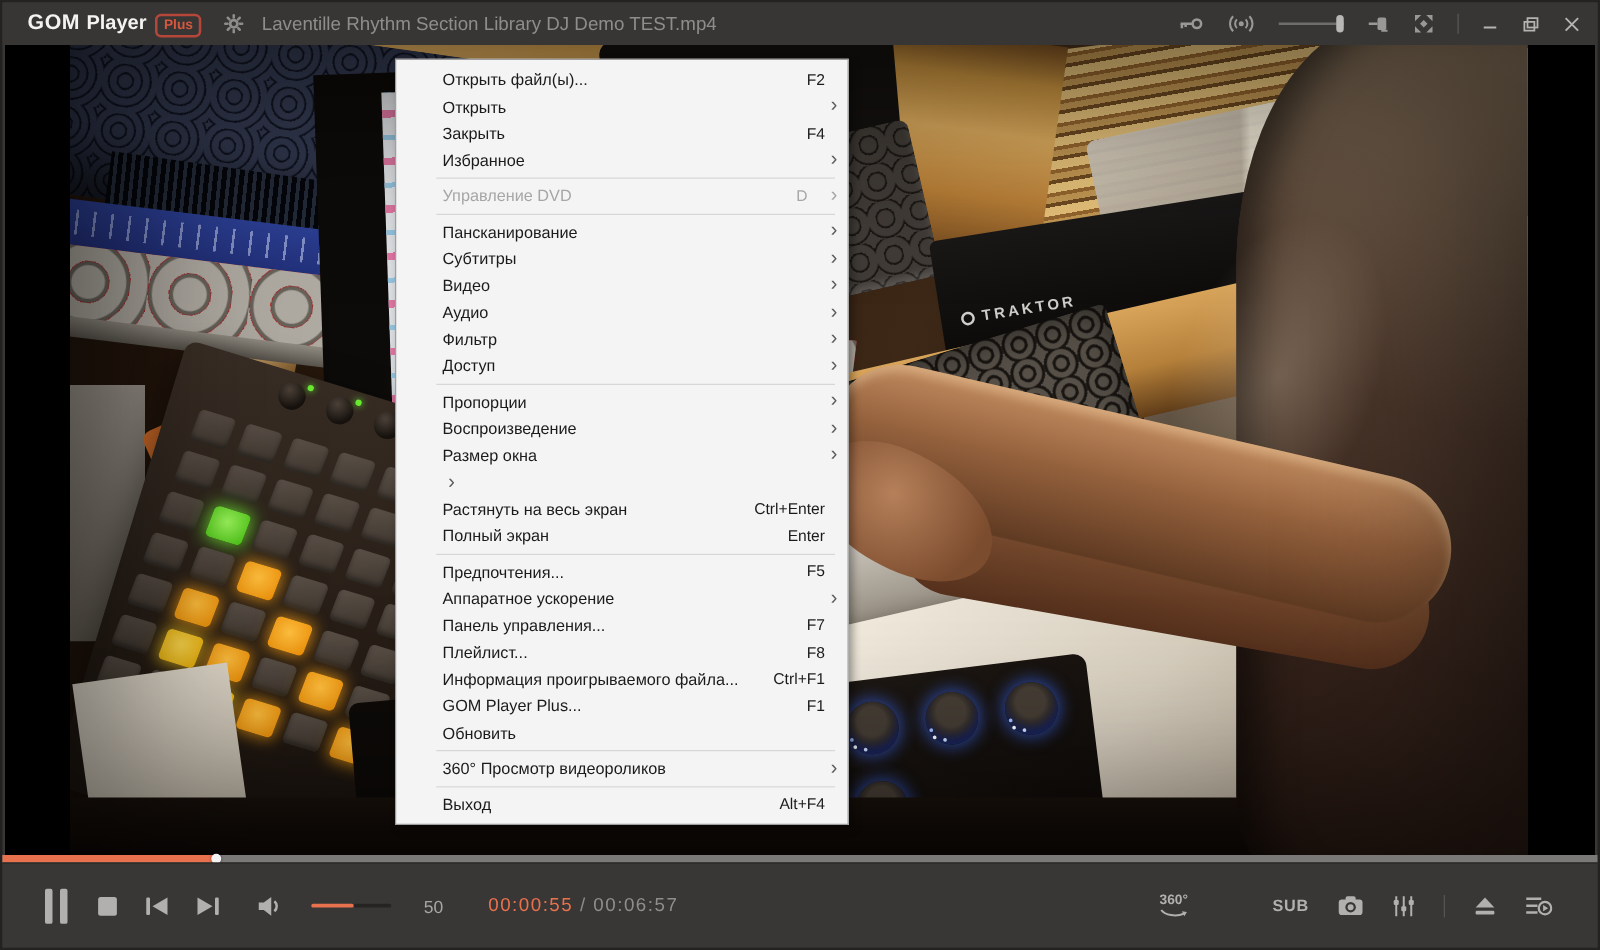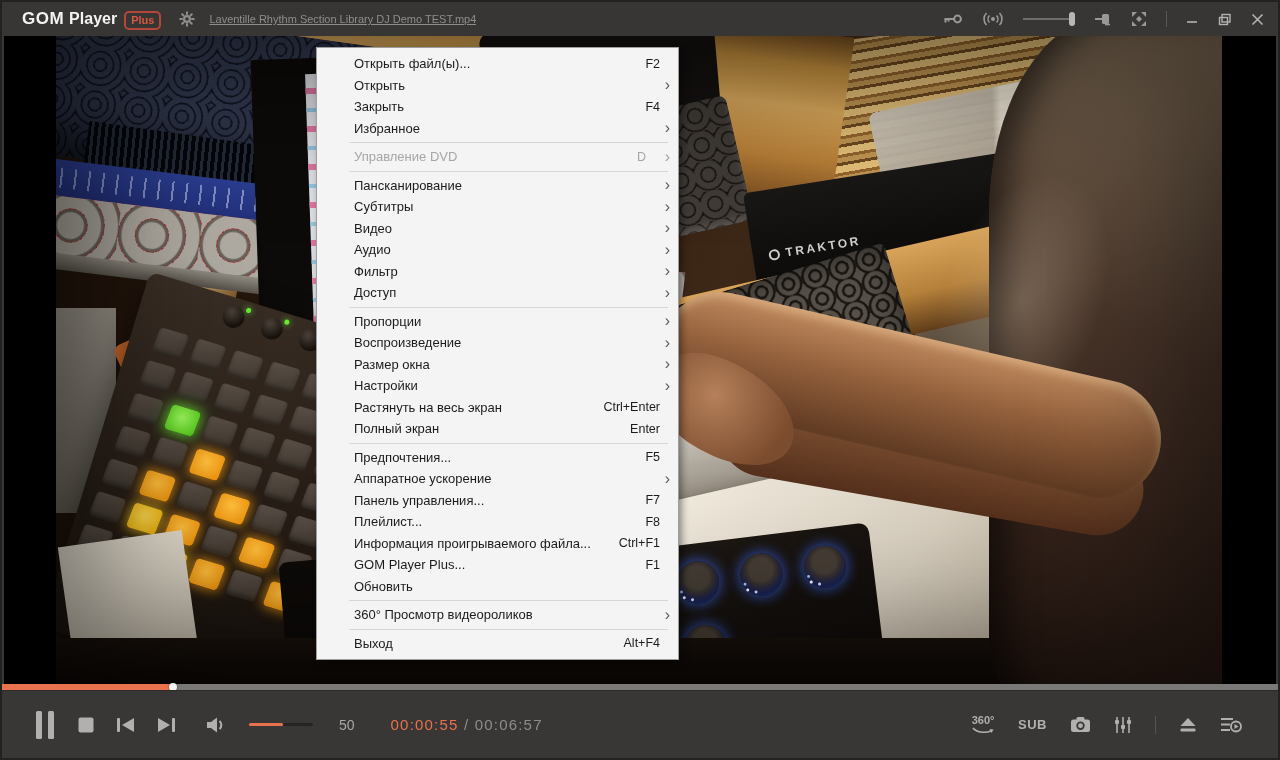--- a/index.html
+++ b/index.html
@@ -9,21 +9,21 @@
 
   
   .title-bar{position:absolute;left:0;top:0;right:0;height:34px;background:#383634;display:flex;align-items:center;}
   .tb-left{display:flex;align-items:center;padding-left:20px;gap:8px;min-width:0;}
   .logo{display:flex;align-items:baseline;gap:5px;}
   .logo .gom{color:#f4f3f2;font-weight:bold;font-size:17px;letter-spacing:.5px;}
   .logo .player{color:#f4f3f2;font-weight:bold;font-size:16px;}
   .plus-badge{border:2px solid #b4473a;color:#d8573f;font-size:11px;font-weight:bold;border-radius:5px;
               padding:0 5px;line-height:14px;height:15px;margin-left:2px;}
   .tb-gear{margin:0 6px 0 10px;display:flex;align-items:center;cursor:pointer;}
-  .tb-title{color:#8f8d8b;font-size:11px;white-space:nowrap;overflow:hidden;text-overflow:ellipsis;max-width:560px;text-decoration:underline;}
+  .tb-title{color:#8f8d8b;font-size:15px;white-space:nowrap;overflow:hidden;text-overflow:ellipsis;max-width:560px;}
   .tb-right{margin-left:auto;display:flex;align-items:center;gap:19px;padding-right:14px;}
   .tb-right svg{display:block;}
   .tb-sep{width:1px;height:16px;background:#5a5856;}
   .alpha-slider{position:relative;width:52px;height:14px;display:flex;align-items:center;}
   .alpha-track{width:100%;height:2px;background:#6f6d6b;}
   .alpha-handle{position:absolute;right:0;top:0;width:6px;height:14px;border-radius:3px;background:#b9b7b5;}
 
   
   .video-area{position:absolute;left:2px;right:2px;top:34px;bottom:74px;background:#000;overflow:hidden;}
   .scene{position:absolute;left:52px;right:54px;top:0;bottom:0;overflow:hidden;background:#1a100a;}
@@ -159,21 +159,21 @@
   .cb-left{display:flex;align-items:center;padding-left:32px;gap:22px;}
   .cb-right{margin-left:auto;display:flex;align-items:center;gap:23px;padding-right:36px;}
   .cbtn{display:flex;align-items:center;justify-content:center;cursor:pointer;}
   .vol-slider{position:relative;width:64px;height:10px;display:flex;align-items:center;cursor:pointer;}
   .vol-fill{height:3px;background:#e8714e;border-radius:2px;}
   .vol-rest{flex:1;height:3px;background:#262422;border-radius:2px;}
   .vol-value{color:#a8a6a4;font-size:14px;margin-left:4px;}
   .time{font-size:15px;letter-spacing:1.2px;margin-left:14px;white-space:nowrap;}
   .time .cur{color:#e8714e;}
   .time .sep,.time .tot{color:#8f8d8b;}
-  .ico-label{color:#b2b0ae;font-weight:bold;font-size:13px;letter-spacing:.5px;}
+  .ico-label{color:#b2b0ae;font-weight:bold;font-size:13px;letter-spacing:.5px;margin-left:44px;}
   .cb-sep{width:1px;height:18px;background:#56544f;}
   .i360{display:flex;flex-direction:column;align-items:center;gap:1px;}
   .i360 .t{color:#b2b0ae;font-size:11px;font-weight:bold;line-height:11px;}
 </style>
 </head>
 <body>
 
 <div class="window">
 
   <div class="title-bar">
@@ -467,21 +467,20 @@
           <span class="mi-arrow">›</span>
         </span>
       </div>
       <div class="menu-item">
         <span class="mi-label">Размер окна</span>
         <span class="mi-right">
           <span class="mi-arrow">›</span>
         </span>
       </div>
       <div class="menu-item">
-        <span class="mi-label">Настройки</span>
         <span class="mi-right">
           <span class="mi-arrow">›</span>
         </span>
       </div>
       <div class="menu-item">
         <span class="mi-label">Растянуть на весь экран</span>
         <span class="mi-right">
           <span class="mi-key">Ctrl+Enter</span>
         </span>
       </div>

